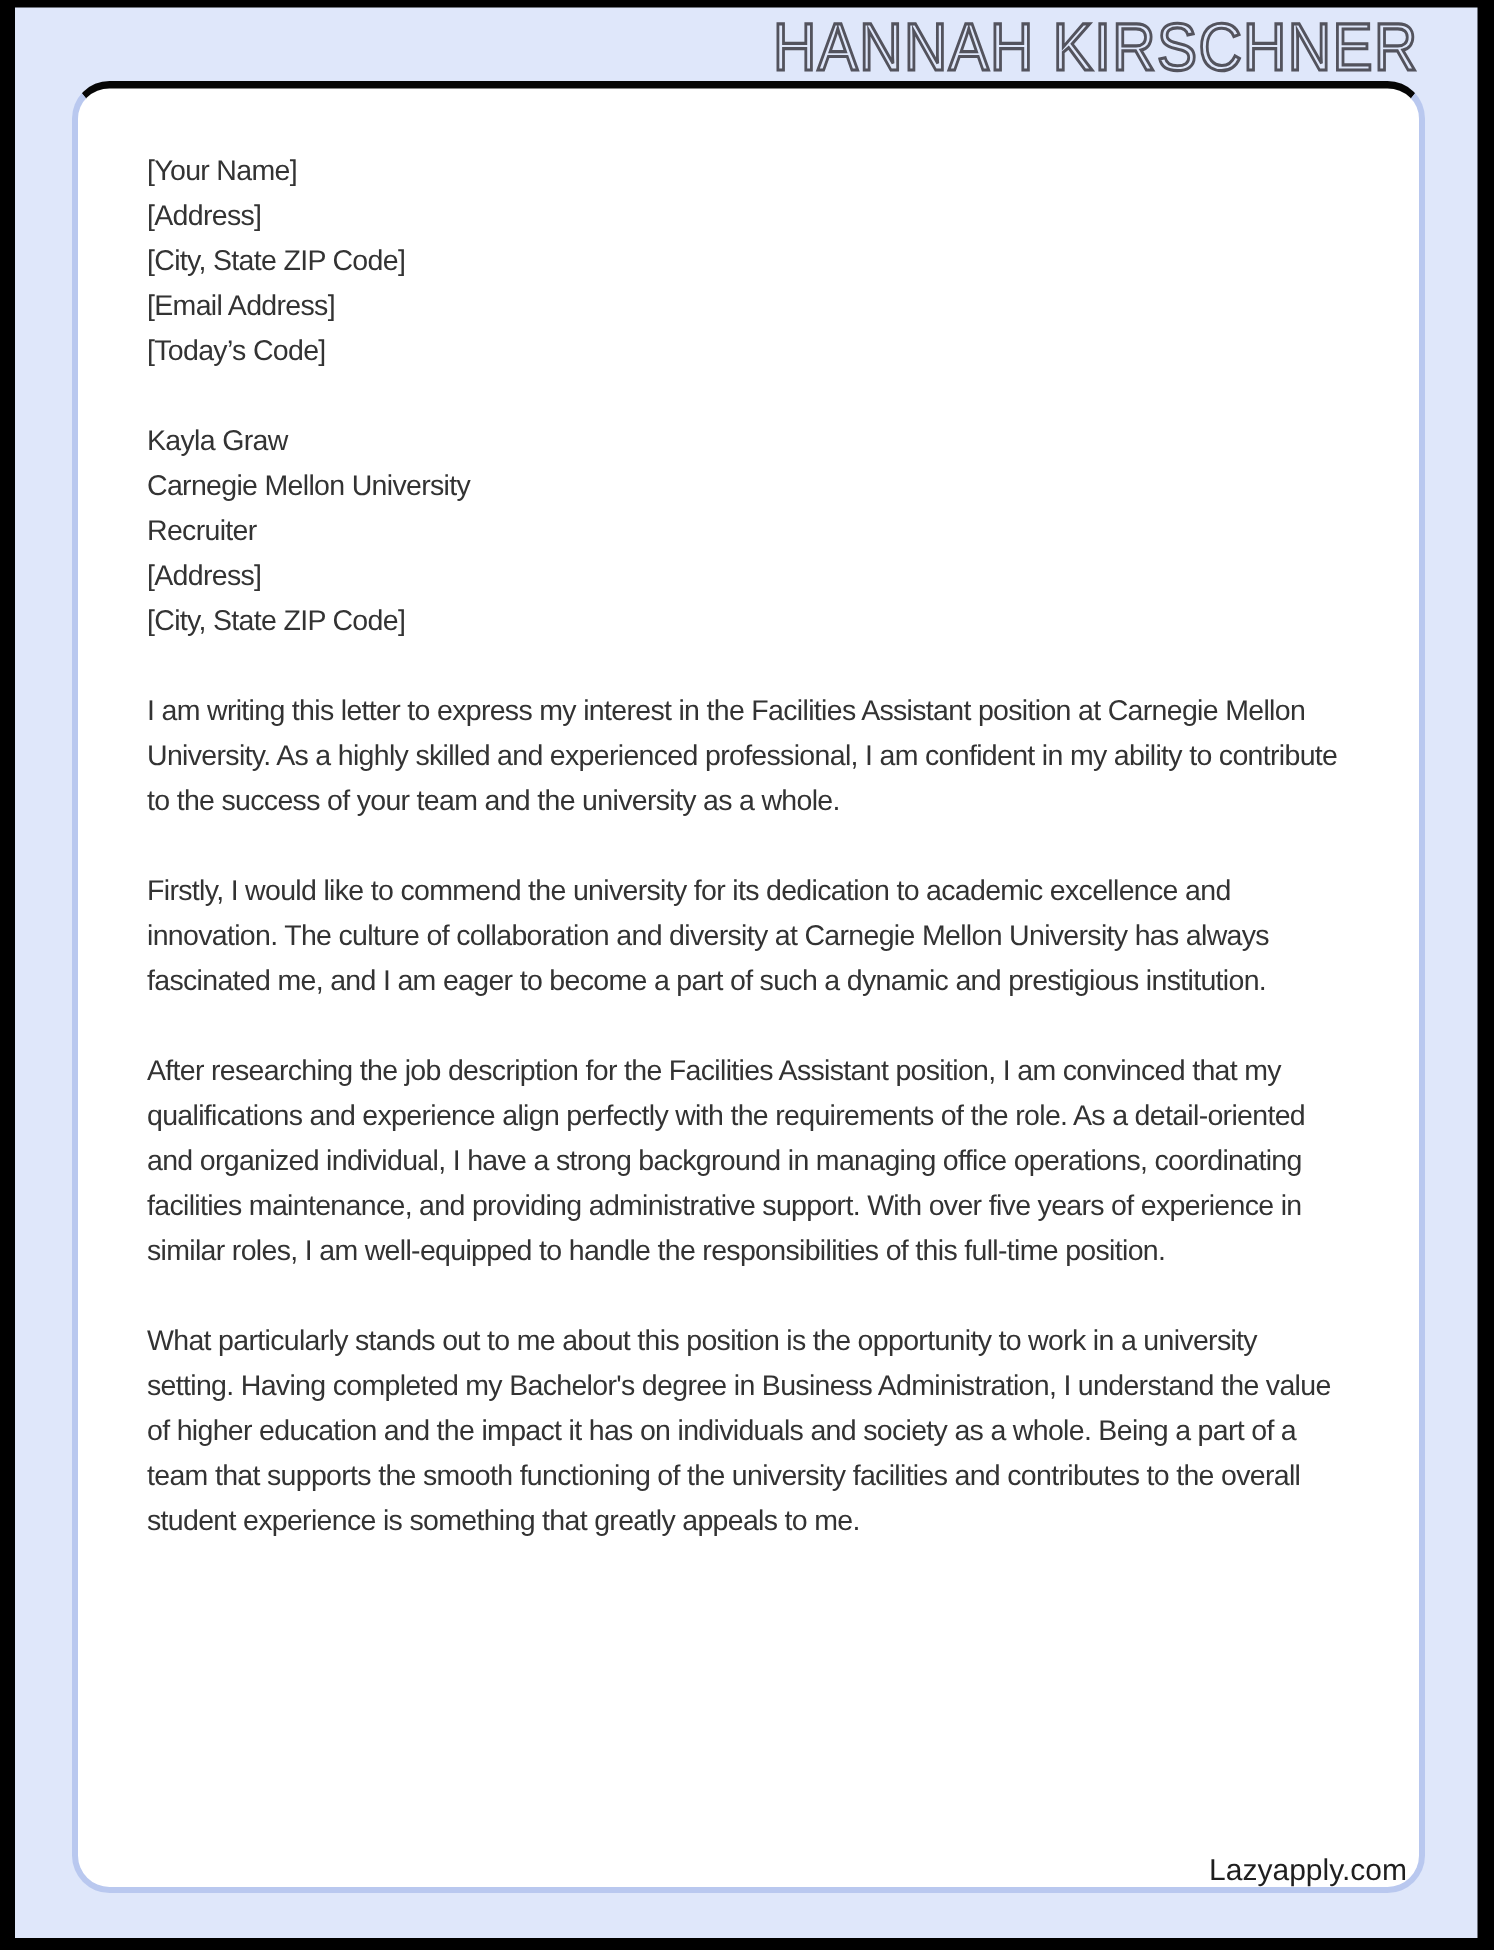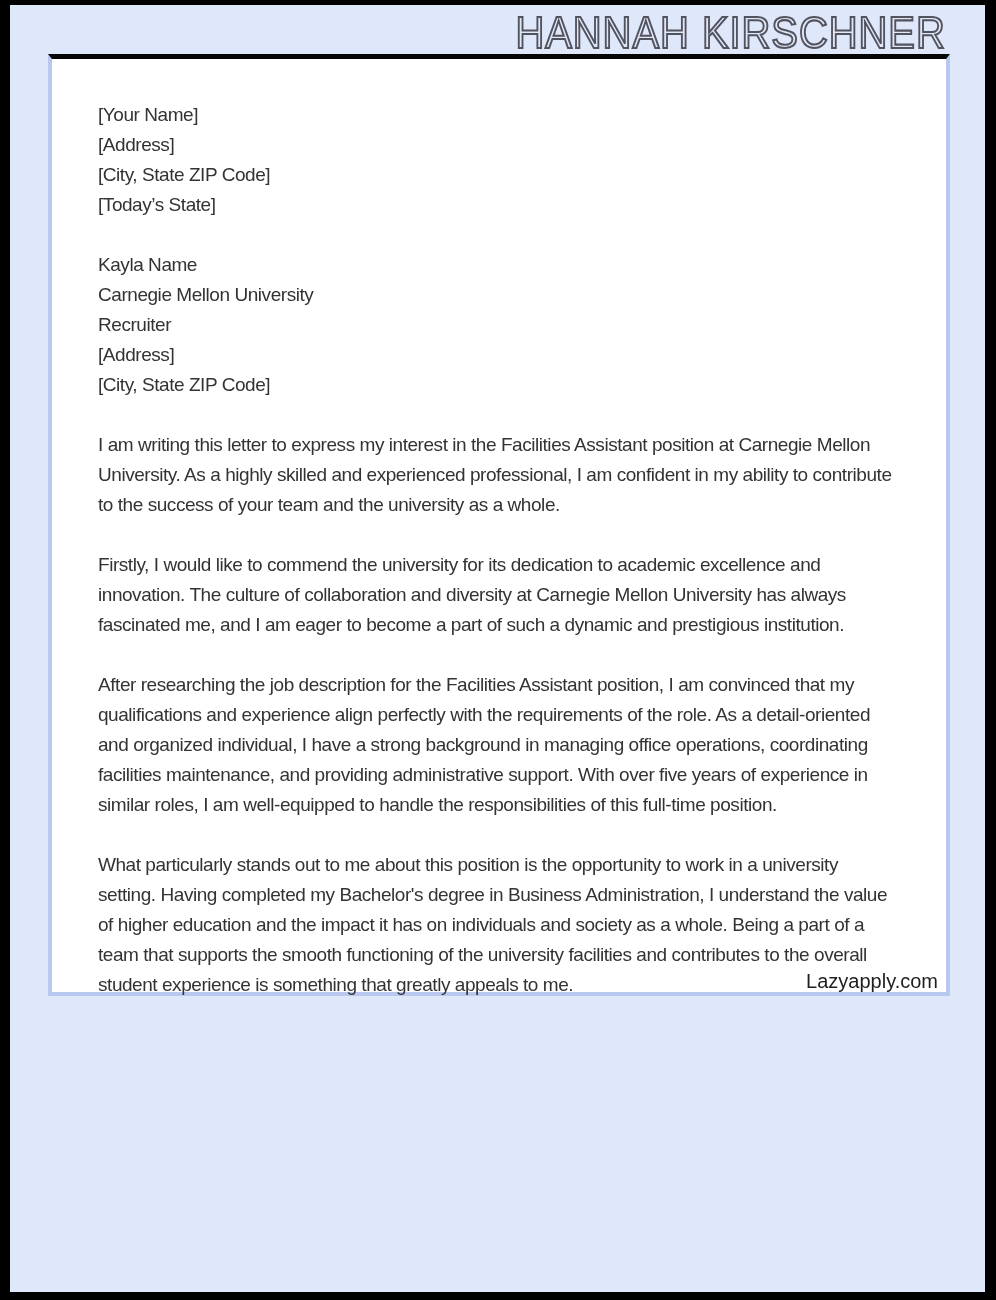--- a/index.html
+++ b/index.html
@@ -43,29 +43,30 @@
     text-stroke: 2px #53535d;
     transform: scaleX(0.93) scaleY(1.04);
     transform-origin: right center;
   }
 
   .paper {
     position: absolute;
     left: 48px;
     top: 54px;
     width: 902px;
-    height: 942px;
+    height: 1208px;
     box-sizing: border-box;
     background: #ffffff;
     border-top: 5px solid #060606;
     border-left: 4px solid #b9c8ef;
     border-right: 4px solid #b9c8ef;
     border-bottom: 4px solid #b9c8ef;
     overflow: visible;
     z-index: 2;
+    border-radius: 25px;
   }
 
   .letter {
     position: absolute;
     left: 46px;
     top: 41px;
     width: 798px;
     font-size: 19px;
     line-height: 30px;
     letter-spacing: -0.45px;
@@ -94,25 +95,26 @@
 
 <div class="header-name">HANNAH KIRSCHNER</div>
 
 <div class="paper">
   <div class="letter">
 
     <div class="block">
       <div>[Your Name]</div>
       <div>[Address]</div>
       <div>[City, State ZIP Code]</div>
-      <div>[Today’s State]</div>
+      <div>[Email Address]</div>
+      <div>[Today’s Code]</div>
     </div>
 
     <div class="block">
-      <div>Kayla Name</div>
+      <div>Kayla Graw</div>
       <div>Carnegie Mellon University</div>
       <div>Recruiter</div>
       <div>[Address]</div>
       <div>[City, State ZIP Code]</div>
     </div>
 
 
     <p>I am writing this letter to express my interest in the Facilities Assistant position at Carnegie Mellon University. As a highly skilled and experienced professional, I am confident in my ability to contribute to the success of your team and the university as a whole.</p>
     <p>Firstly, I would like to commend the university for its dedication to academic excellence and innovation. The culture of collaboration and diversity at Carnegie Mellon University has always fascinated me, and I am eager to become a part of such a dynamic and prestigious institution.</p>
     <p>After researching the job description for the Facilities Assistant position, I am convinced that my qualifications and experience align perfectly with the requirements of the role. As a detail-oriented and organized individual, I have a strong background in managing office operations, coordinating facilities maintenance, and providing administrative support. With over five years of experience in similar roles, I am well-equipped to handle the responsibilities of this full-time position.</p>

